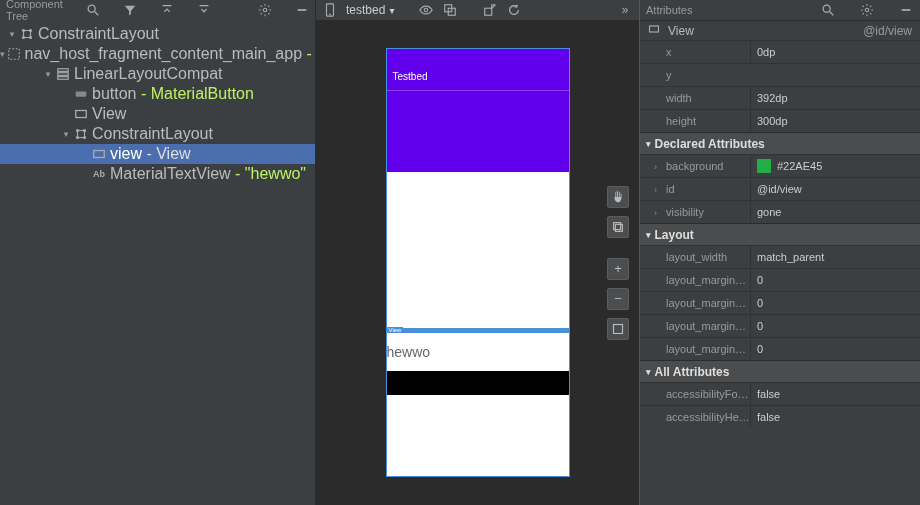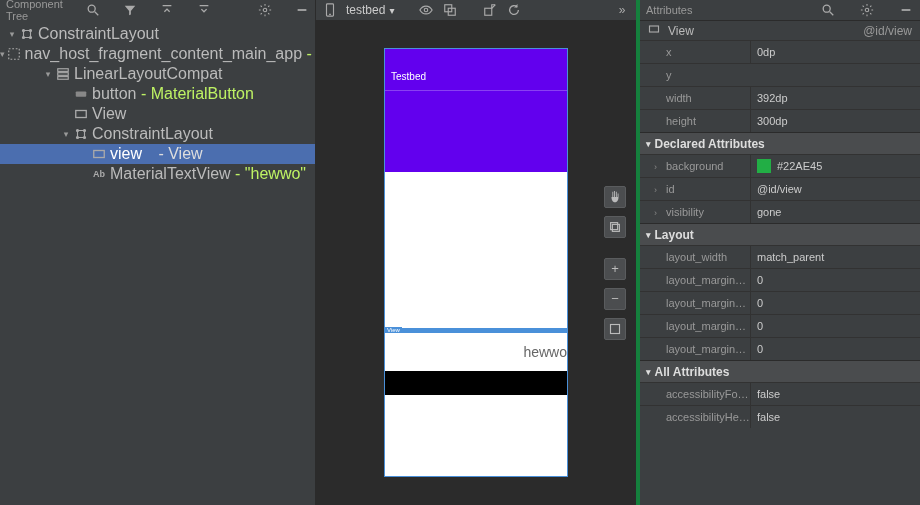--- a/index.html
+++ b/index.html
@@ -1,51 +1,51 @@
 <!DOCTYPE html>
 <html><head>
 <meta charset="utf-8">
 <style>
   * { box-sizing: border-box; margin: 0; padding: 0; font-family: "Segoe UI", Arial, sans-serif; }
   html, body { width: 920px; height: 505px; background: #3c3f41; color: #bbbbbb; font-size: 12px; overflow: hidden; }
   .root { display: flex; width: 100%; height: 100%; }
   .panel { display: flex; flex-direction: column; background: #3c3f41; }
   .left { width: 316px; border-right: 1px solid #2b2b2b; }
-  .mid { flex: 1; border-right: 4px solid #15803d; }
+  .mid { flex: 1; border-right: 1px solid #15803d; }
   .right { width: 280px; }
 
   .toolbar { height: 20px; display: flex; align-items: center; padding: 0 6px; font-size: 11px; color: #aaa; gap: 23px; }
   .toolbar-title { flex: 1; color: #999; font-size: 11px; }
   .icon-btn { width: 16px; height: 16px; display: flex; align-items: center; justify-content: center; color: #aaa; cursor: pointer; }
   .icon-btn svg { width: 14px; height: 14px; }
 
   
   .tree { flex: 1; padding: 4px 0; overflow: auto; }
   .tree-row { display: flex; align-items: center; height: 20px; white-space: nowrap; cursor: pointer; }
   .tree-row.selected { background: #4b6eaf; color: #fff; }
   .tree-row .indent { display: inline-block; }
   .tree-row .arrow { width: 12px; text-align: center; font-size: 9px; color: #999; }
   .tree-row.selected .arrow { color: #fff; }
   .tree-icon { width: 14px; height: 14px; margin: 0 4px 0 2px; display: inline-flex; align-items: center; justify-content: center; }
   .tree-label { font-size: 16px; }
   .tree-label .bold { font-weight: normal; }
   .tree-label .sub { color: #bef264; }
-  .tree-row.selected .tree-label .sub { color: #ddd; padding-left: 12px; }
+  .tree-row.selected .tree-label .sub { color: #ddd; }
 
   
   .mid-toolbar { height: 20px; display: flex; align-items: center; padding: 0 6px; gap: 8px; }
   .mid-canvas-wrap { flex: 1; background: #2b2b2b; position: relative; display: flex; align-items: center; justify-content: center; }
   .device { width: 184px; height: 429px; background: #fff; position: relative; border: 1px solid #4a90d9; }
   .dev-status { height: 14px; background: #6200ee; }
   .dev-appbar { height: 28px; background: #6200ee; color: #fff; font-size: 10px; display:flex; align-items:center; padding: 0 6px; border-bottom: 1px solid rgba(255,255,255,0.25);}
   .dev-extra { height: 81px; background: #6200ee; }
   .dev-body { height: 156px; background: #fff; }
   .dev-selview { height: 5px; background: #4a90d9; position: relative; }
   .dev-selview::before { content: "View"; position: absolute; top: -1px; left: 0; font-size: 6px; background:#4a90d9; color:#fff; padding:0 2px; line-height:6px; }
-  .dev-text { height: 38px; background:#fff; display:flex; align-items:center; justify-content:flex-end; font-size:14px; color:#666; }
+  .dev-text { height: 38px; background:#fff; display:flex; align-items:center; justify-content:flex-start; font-size:14px; color:#666; }
   .dev-black { height: 24px; background:#000; }
   .dev-nav { flex:1; background:#fff; }
   .zoom-col { position:absolute; right:10px; top:50%; transform:translateY(-50%); display:flex; flex-direction:column; gap:8px; }
   .zoom-btn { width:22px; height:22px; background:#4b4d4f; border:1px solid #5a5c5e; display:flex; align-items:center; justify-content:center; color:#bbb; font-size:13px; cursor:pointer; border-radius:2px;}
 
   
   .attr-tag { height: 20px; display:flex; align-items:center; padding: 0 8px; background:#3c3f41; }
   .attr-tag .tag-icon { width: 14px; margin-right:6px; color:#aaa;}
   .attr-tag .tag-name { color:#bbb; }
   .attr-tag .tag-id { margin-left:auto; color:#999; }

